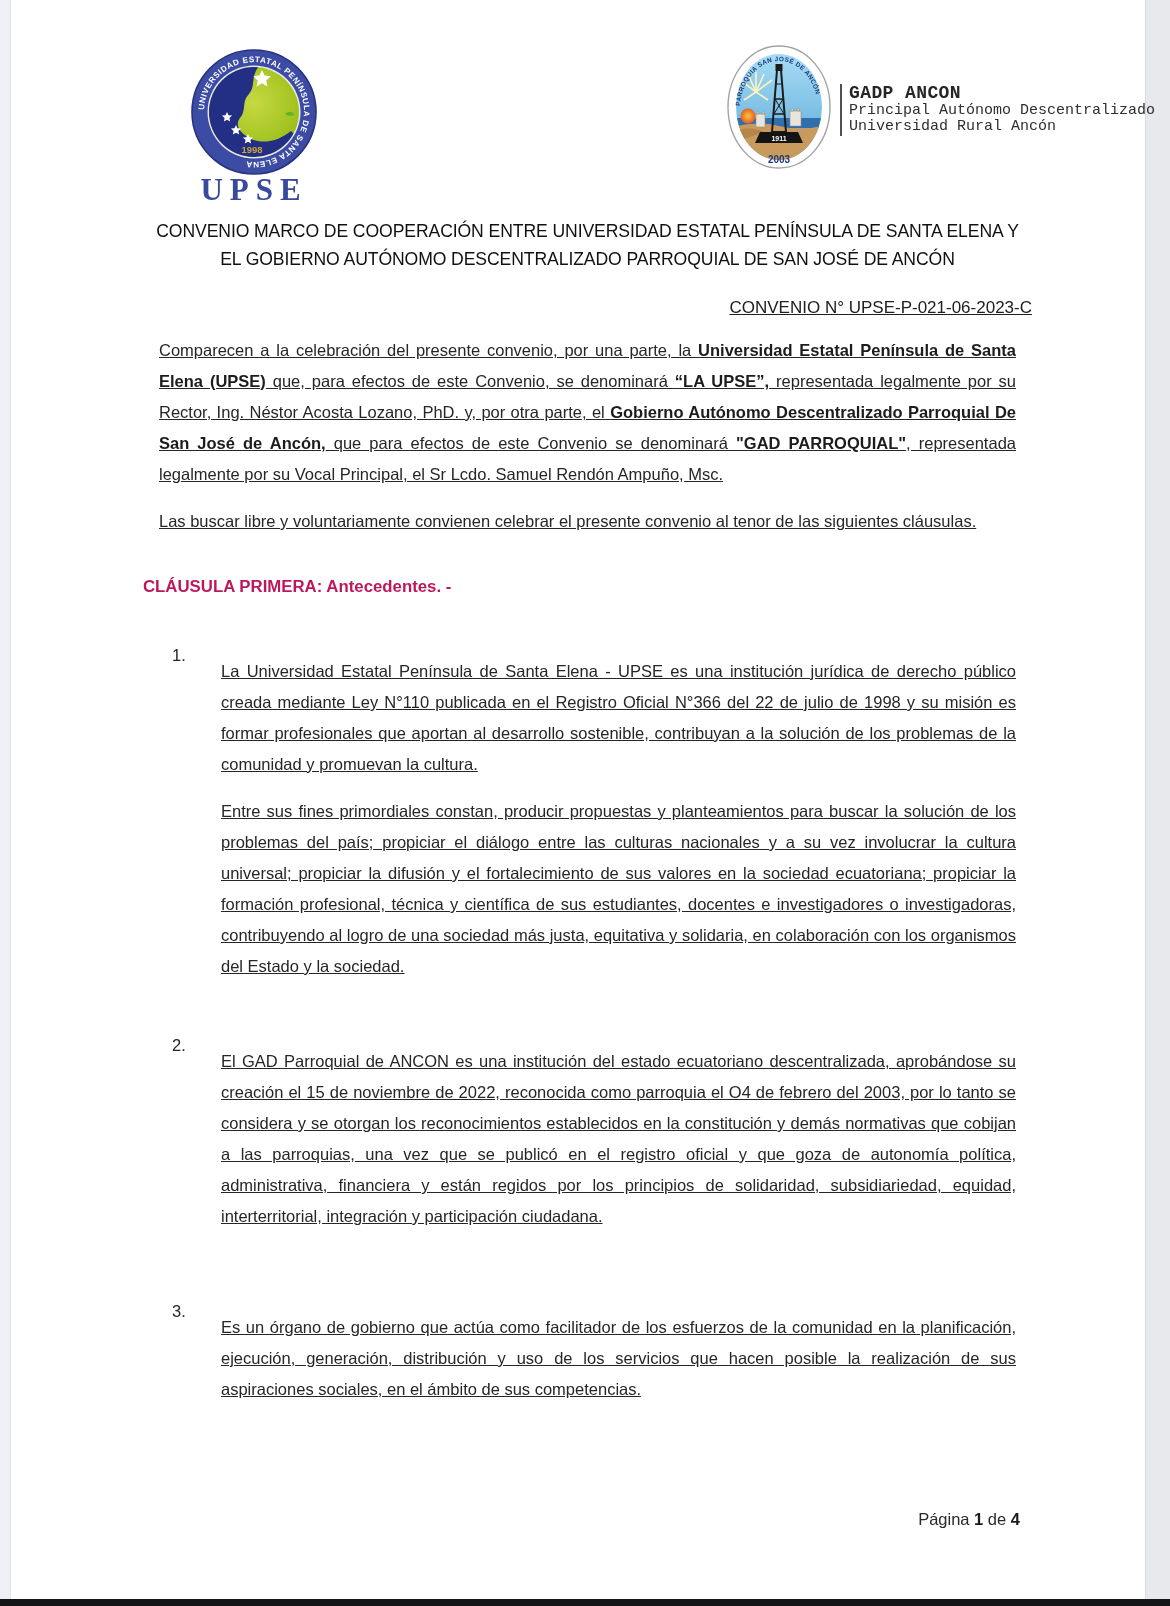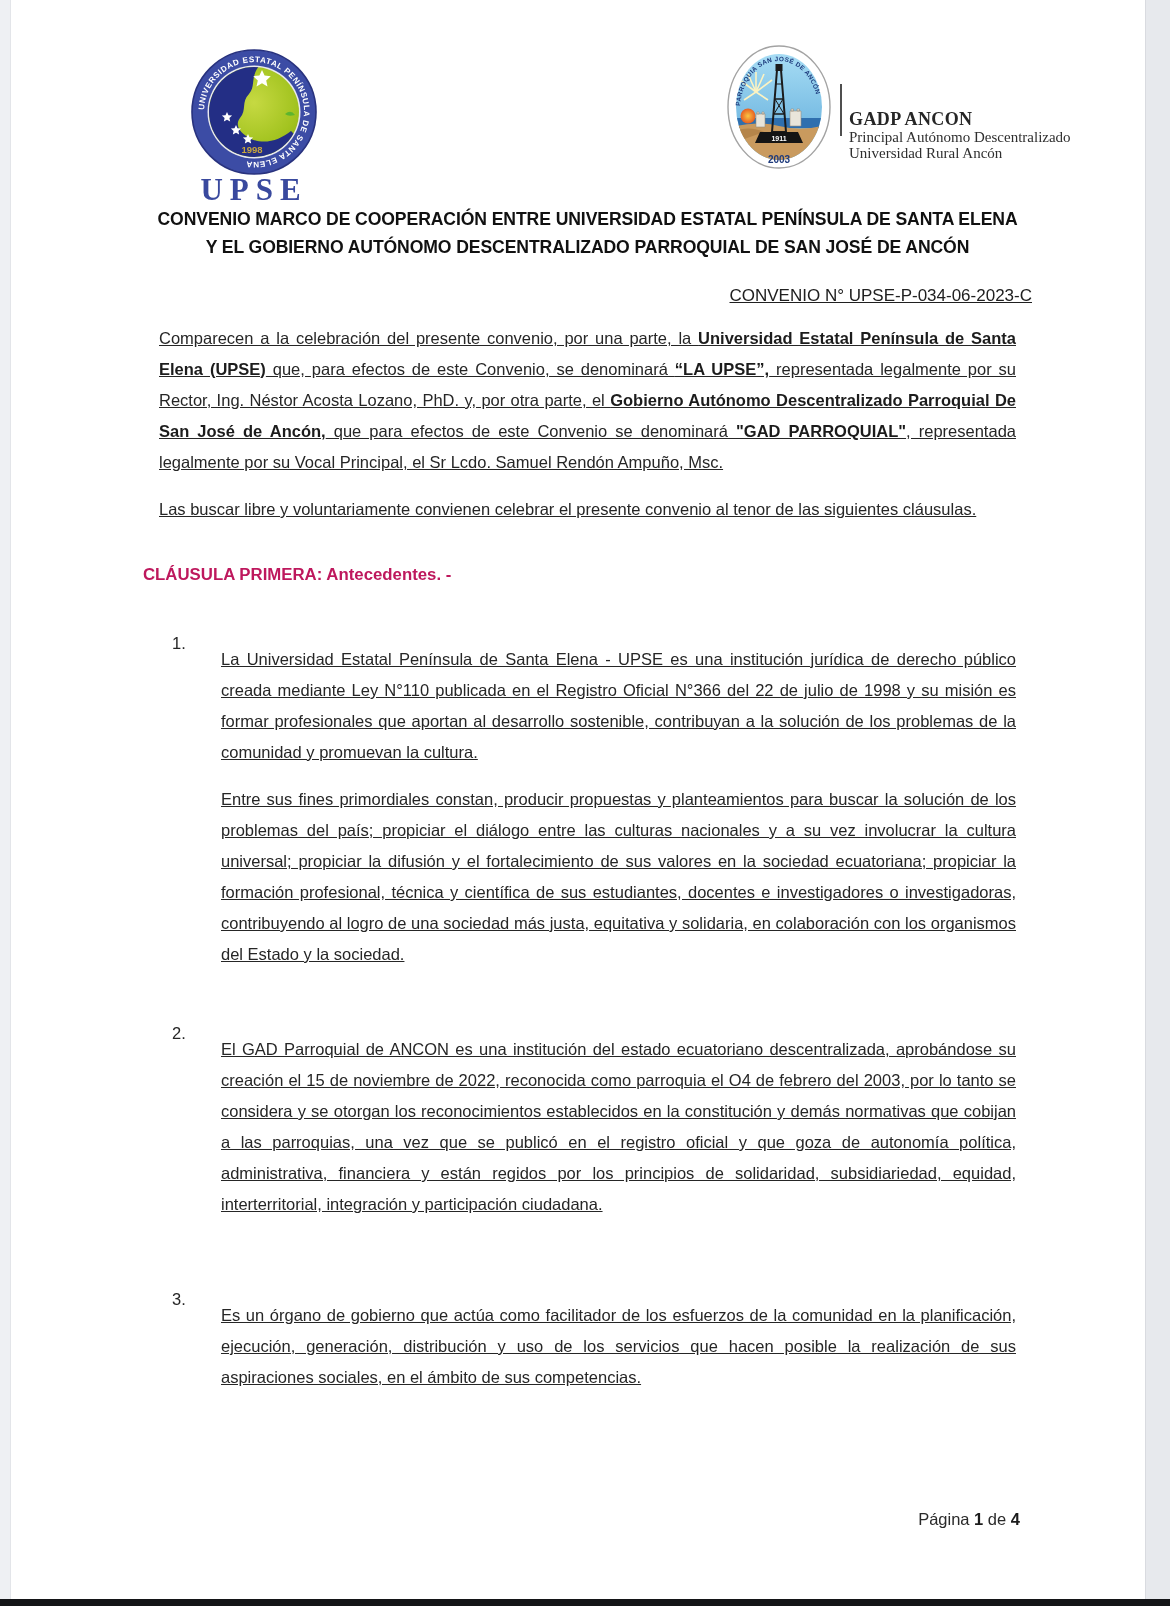--- a/index.html
+++ b/index.html
@@ -14,27 +14,27 @@
 
   .content{position:absolute;left:143px;top:0;width:889px;}
 
   
   .header{position:relative;height:205px;}
   .upse-logo{position:absolute;left:46px;top:48px;width:130px;}
   .ancon-group{position:absolute;left:583px;top:44px;display:flex;align-items:flex-start;}
   .seal-wrap{width:108px;}
   .gadp-block{display:flex;margin-top:40px;margin-left:6px;}
   .gadp-divider{width:2px;height:52px;background:#4f4f4f;margin-right:7px;flex:none;}
-  .gadp-lines{font-family:Liberation Serif, serif;color:#2f2f2f;white-space:nowrap;margin-top:26px;}
+  .gadp-lines{font-family:Liberation Mono, monospace;color:#2f2f2f;white-space:nowrap;}
   .gadp-title{font-weight:bold;font-size:18px;line-height:19px;letter-spacing:.4px;color:#262626;}
   .gadp-sub{font-size:15px;line-height:16px;}
 
   
   .doc-title{
-    margin:0 auto;width:868px;text-align:center;font-weight:bold;color:#111;
+    margin:12px auto;width:868px;text-align:center;font-weight:normal;color:#111;
     font-size:17.6px;line-height:28px;letter-spacing:-0.1px;
   }
   .convenio-num{
     margin-top:24px;text-align:right;font-size:17px;line-height:22px;color:#202020;
     text-decoration:underline;font-weight:500;
   }
 
   
   p.body-par{margin:16px;font-size:16.5px;line-height:31px;text-align:justify;color:#262626;text-decoration:underline;}
   .mt-p1{margin-top:36px;}
@@ -169,21 +169,21 @@
           <div class="gadp-title">GADP ANCON</div>
           <div class="gadp-sub">Principal Autónomo Descentralizado</div>
           <div class="gadp-sub">Universidad Rural Ancón</div>
         </div>
       </div>
     </div>
   </div>
 
   <h1 class="doc-title">CONVENIO MARCO DE COOPERACIÓN ENTRE UNIVERSIDAD ESTATAL PENÍNSULA DE SANTA ELENA Y EL GOBIERNO AUTÓNOMO DESCENTRALIZADO PARROQUIAL DE SAN JOSÉ DE ANCÓN</h1>
 
-  <div class="convenio-num">CONVENIO N° UPSE-P-034-06-2023-C</div>
+  <div class="convenio-num">CONVENIO N° UPSE-P-021-06-2023-C</div>
 
   <p class="body-par mt-p1"><span>Comparecen a la celebración del presente convenio, por una parte, la </span><span class="b">Universidad Estatal Península de Santa Elena (UPSE)</span><span> que, para efectos de este Convenio, se denominará </span><span class="b">“LA UPSE”,</span><span> representada legalmente por su Rector, Ing. Néstor Acosta Lozano, PhD. y, por otra parte, el </span><span class="b">Gobierno Autónomo Descentralizado Parroquial De San José de Ancón,</span><span> que para efectos de este Convenio se denominará </span><span class="b">"GAD PARROQUIAL"</span><span>, representada legalmente por su Vocal Principal, el Sr Lcdo. Samuel Rendón Ampuño, Msc.</span></p>
 
   <p class="body-par mt-p2">Las buscar libre y voluntariamente convienen celebrar el presente convenio al tenor de las siguientes cláusulas.</p>
 
   <div class="clause-heading">CLÁUSULA PRIMERA: Antecedentes. -</div>
 
   <div class="li mt-li1">
     <div class="li-num">1.</div>
     <div class="li-body">

